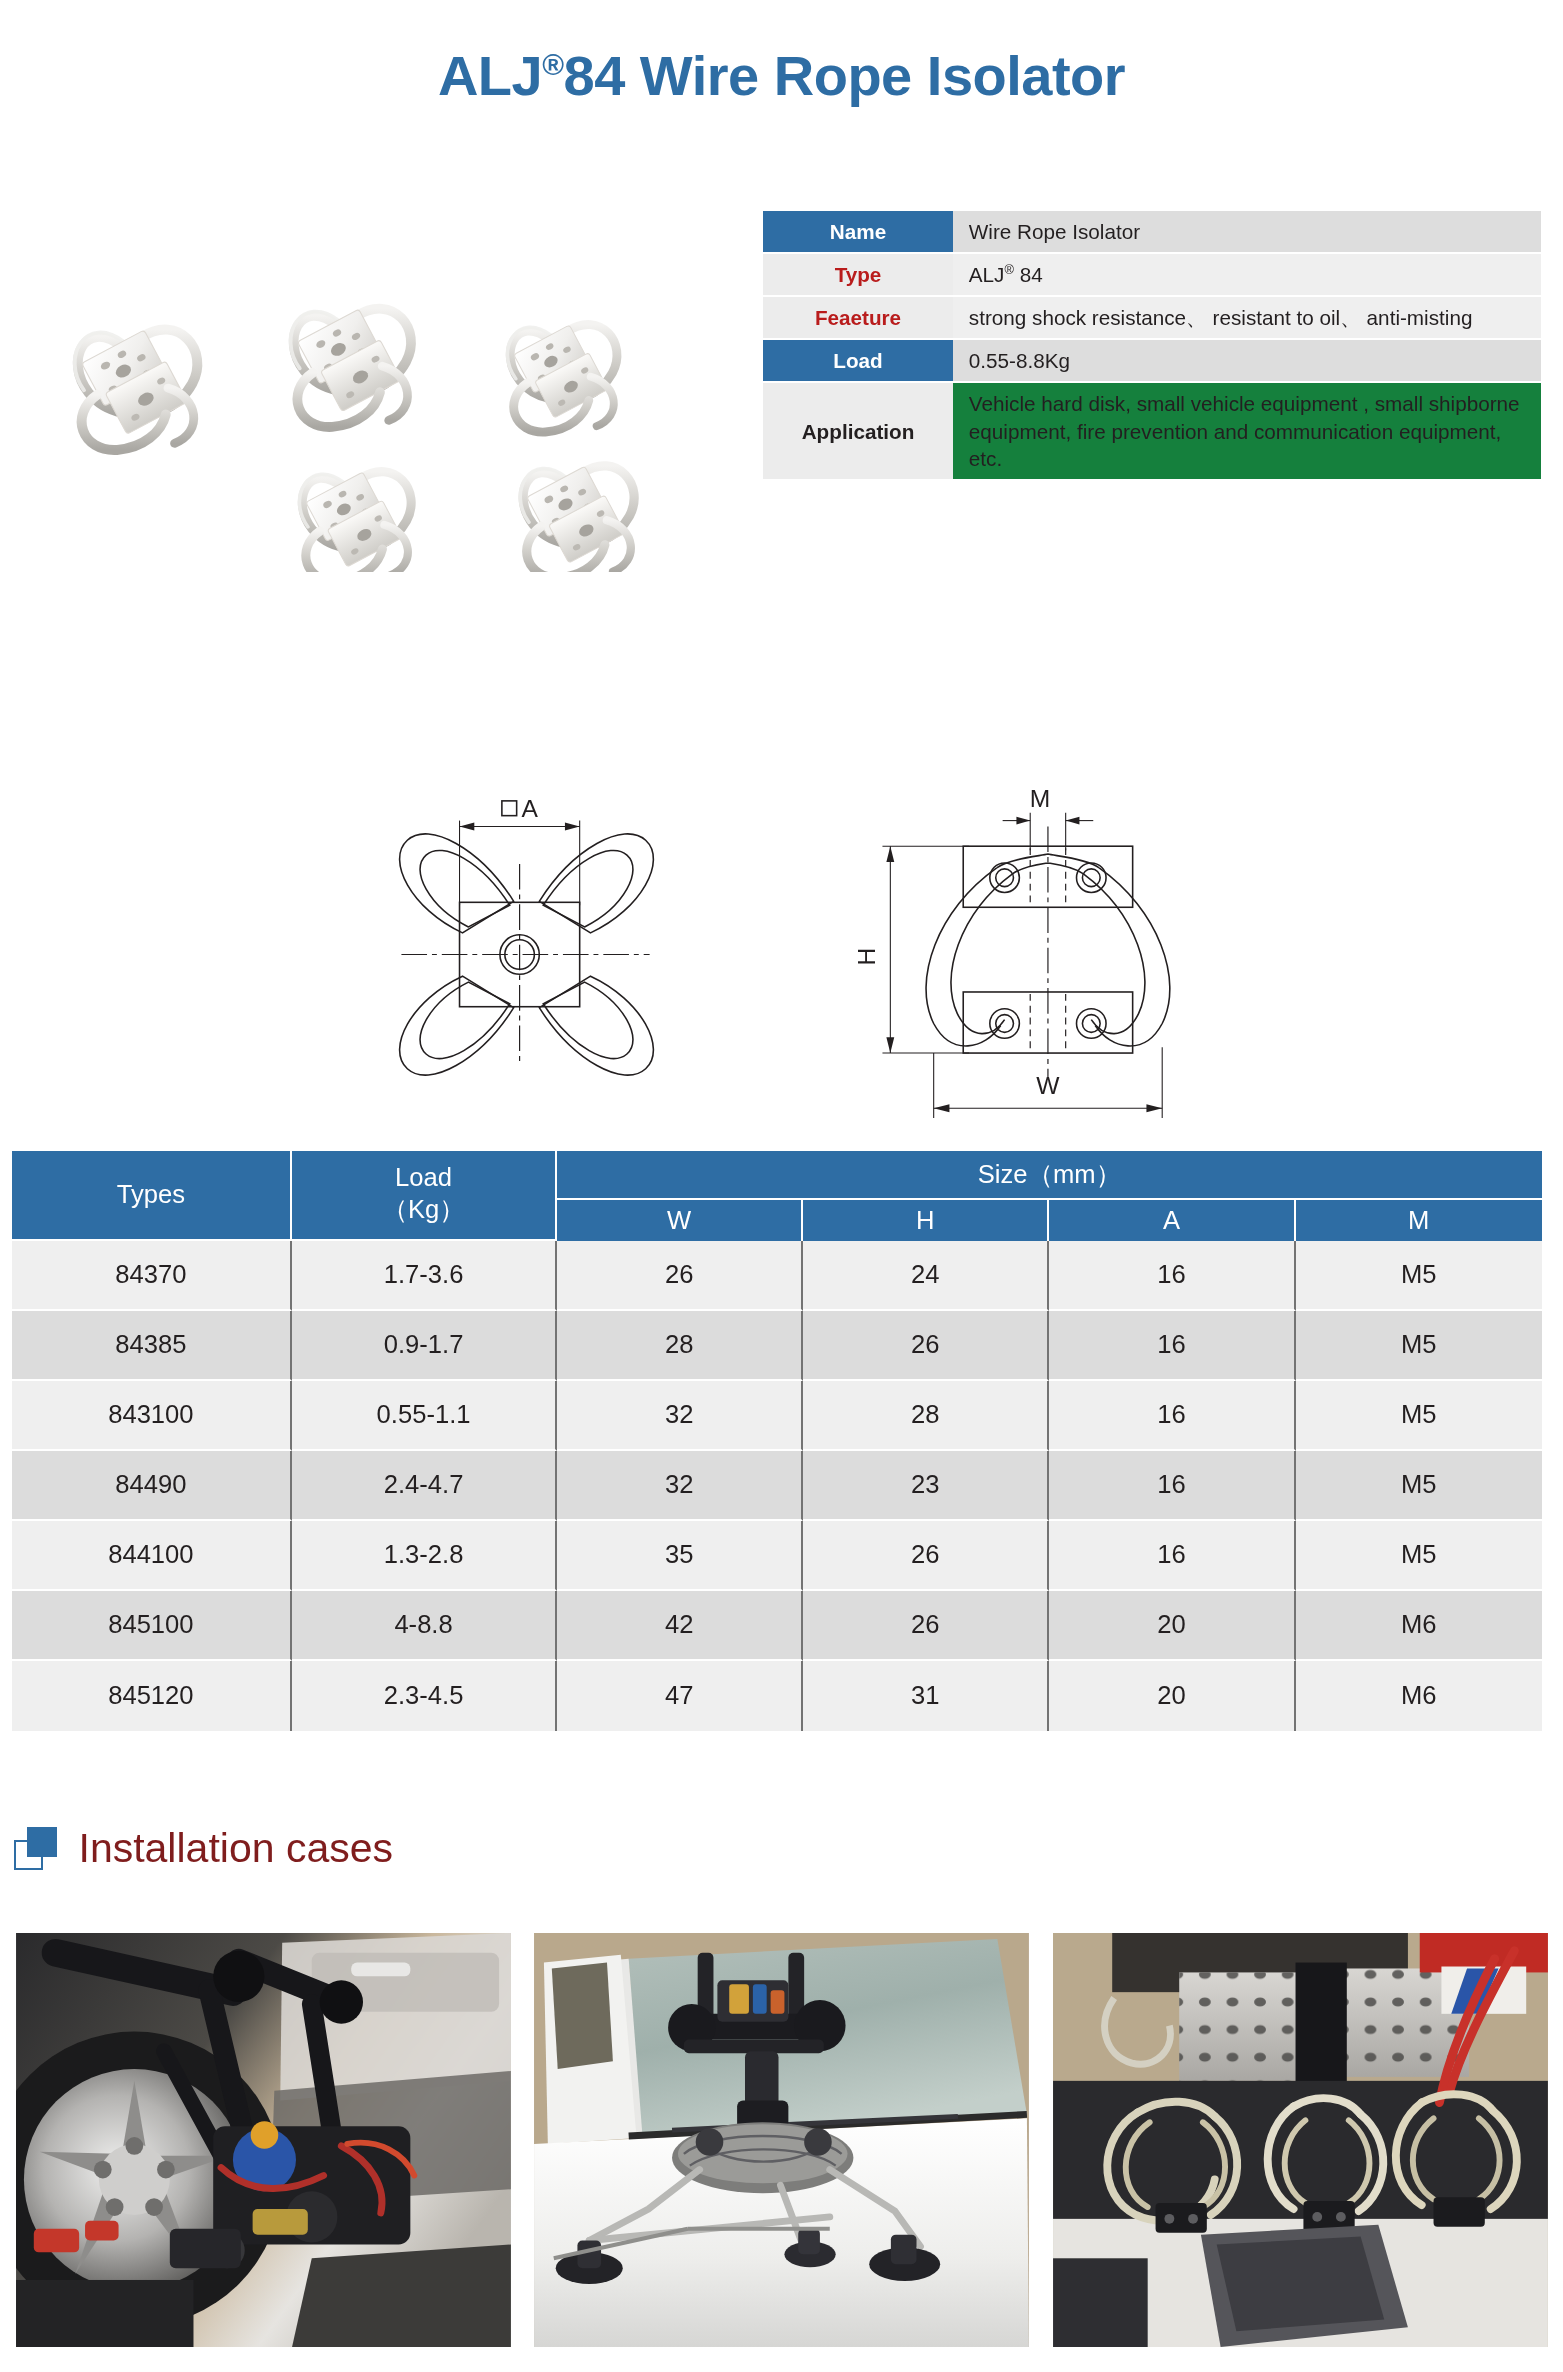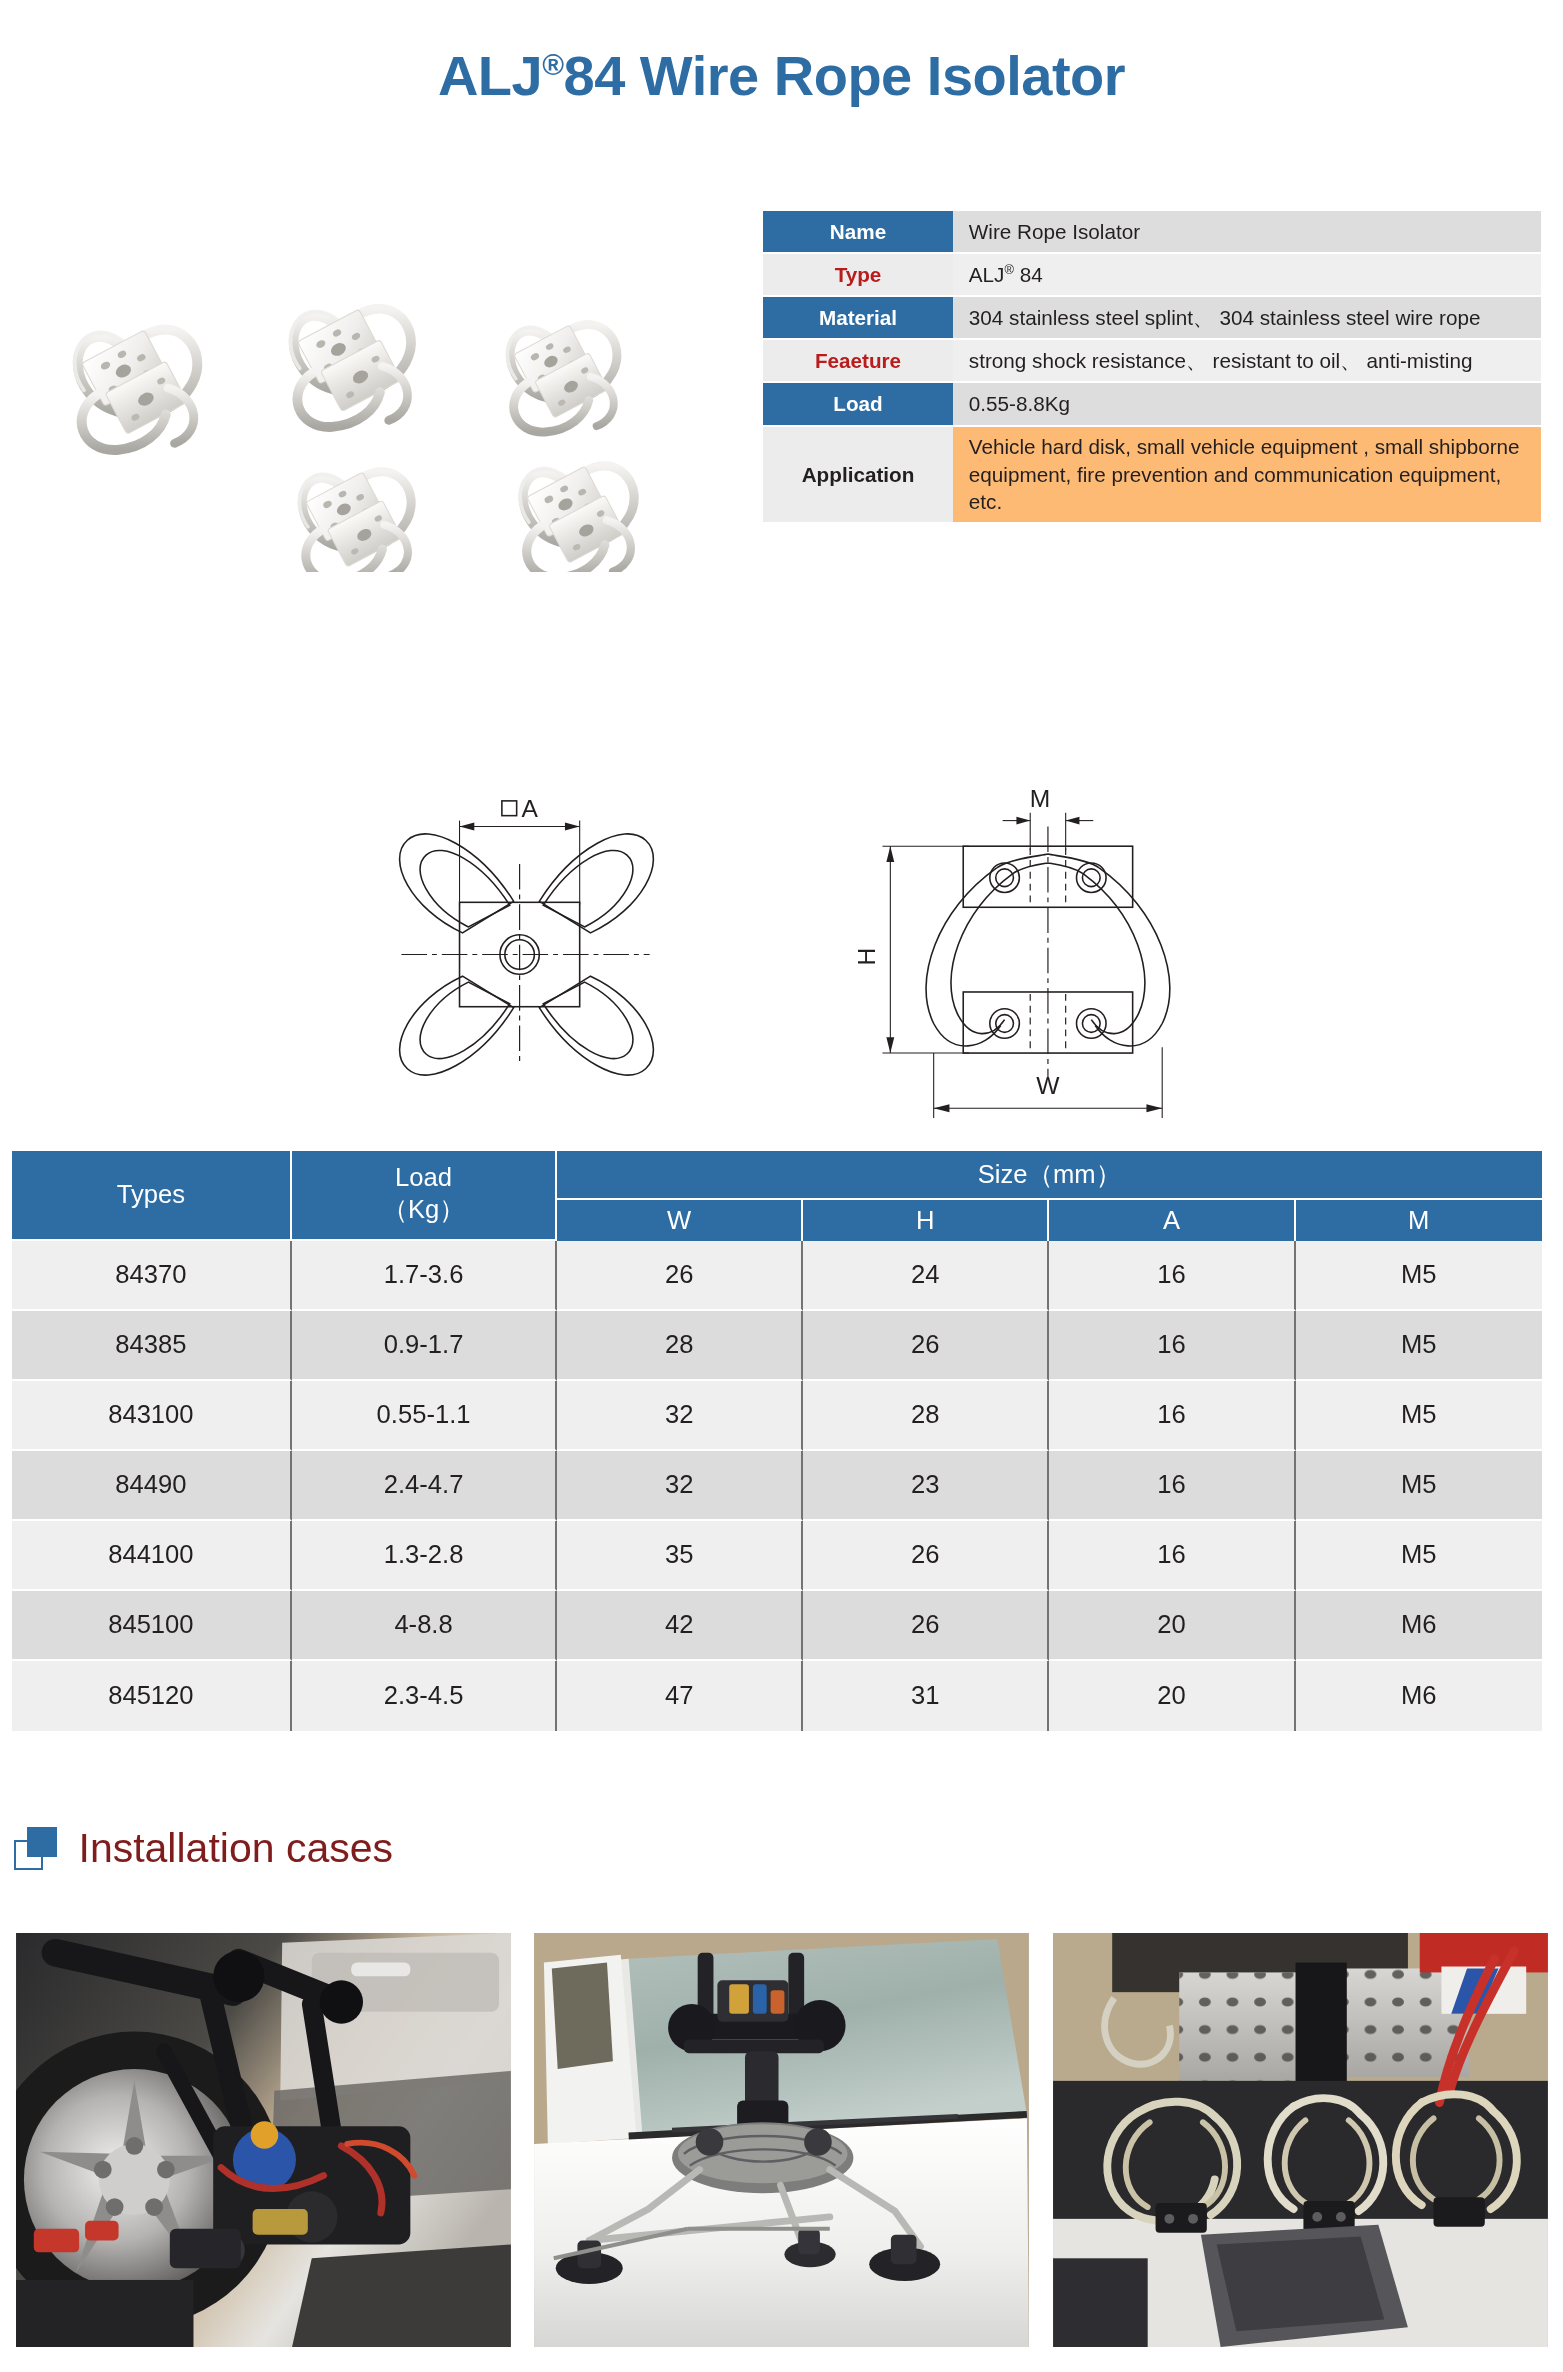--- a/index.html
+++ b/index.html
@@ -60,21 +60,21 @@
     width: 190px;
     text-align: center;
     font-weight: bold;
     padding: 6.9px 3.9px;
   }
   #spec-table tr.blue td.lbl { background: #2E6DA4; color: #ffffff; }
   #spec-table tr.blue td.val { background: #dddddd; }
   #spec-table tr.grey td.lbl { background: #ececec; color: #b91c1c; }
   #spec-table tr.grey td.val { background: #efefef; }
   #spec-table tr.app td.lbl { background: #ececec; color: #231f20; font-weight: bold; }
-  #spec-table tr.app td.val { background: #fdba74; }
+  #spec-table tr.app td.val { background: #15803d; }
   #spec-table td.val { padding-left: 15.8px; }
   #spec-table sup { font-size: 12.8px; vertical-align: super; }
 
   
   #drawings {
     position: absolute;
     left: 325px; top: 783px;
     width: 916px; height: 350px;
   }
   #drawings svg { display: block; }
@@ -217,24 +217,20 @@
 
   <table id="spec-table">
     <tbody>
       <tr class="blue">
         <td class="lbl">Name</td>
         <td class="val">Wire Rope Isolator</td>
       </tr>
       <tr class="grey">
         <td class="lbl">Type</td>
         <td class="val"><span>ALJ</span><sup>®</sup><span> 84</span></td>
-      </tr>
-      <tr class="blue">
-        <td class="lbl">Material</td>
-        <td class="val">304 stainless steel splint、 304 stainless steel wire rope</td>
       </tr>
       <tr class="grey">
         <td class="lbl">Feaeture</td>
         <td class="val"> strong shock resistance、 resistant to oil、 anti-misting</td>
       </tr>
       <tr class="blue">
         <td class="lbl">Load</td>
         <td class="val">0.55-8.8Kg</td>
       </tr>
       <tr class="app">

